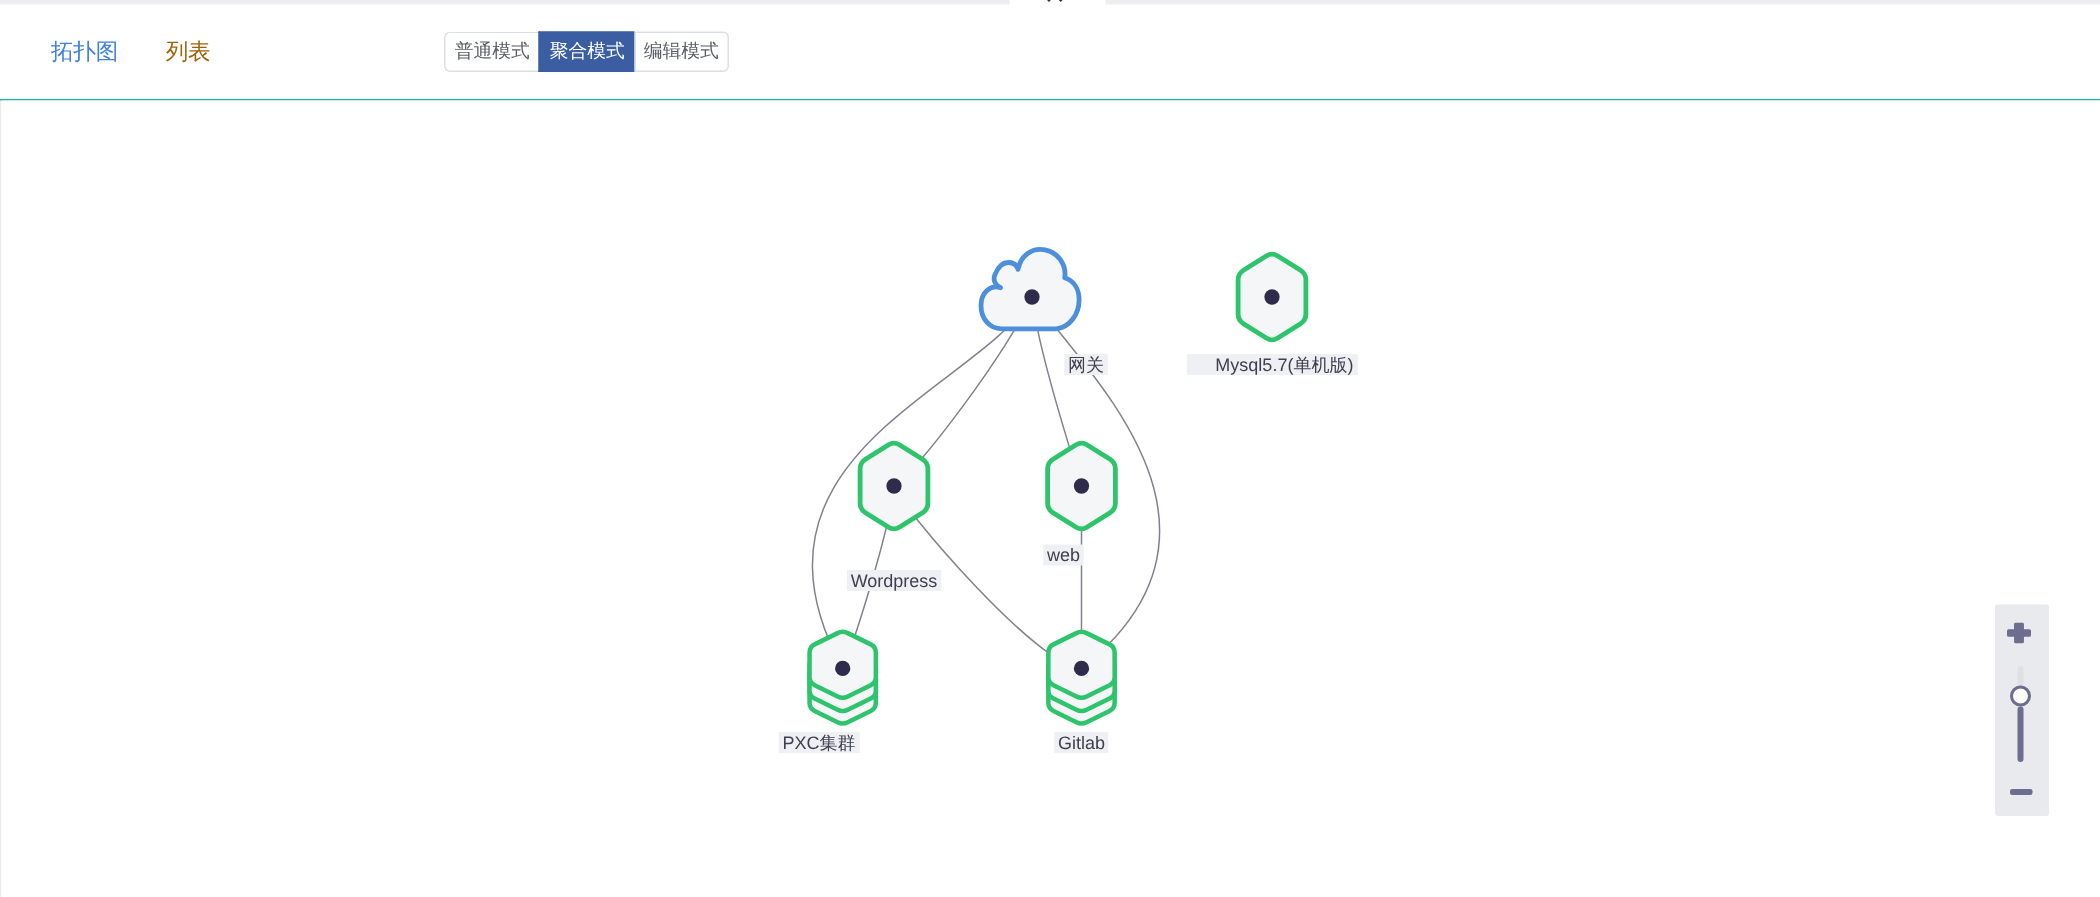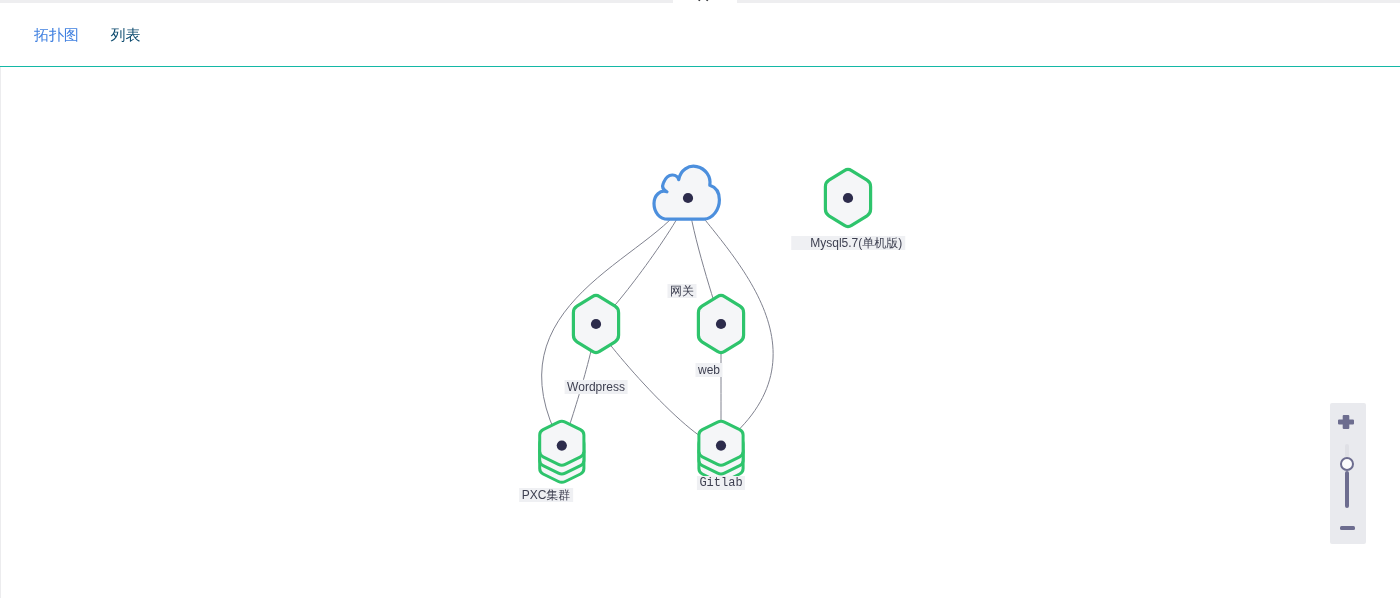--- a/index.html
+++ b/index.html
@@ -12,21 +12,21 @@
   
   .topstrip{position:absolute;left:0;top:0;width:1400px;height:7px;background:#fff;overflow:hidden;}
   .ts-left{position:absolute;left:0;top:0;width:673px;height:3px;background:#eeeef0;}
   .ts-right{position:absolute;left:737px;top:0;width:663px;height:3px;background:#eeeef0;}
   .ts-close{position:absolute;left:695.5px;top:-11.2px;width:17px;height:17px;}
 
   .header{position:absolute;left:0;top:7px;width:1400px;height:60px;
           border-bottom:1px solid #14b8a6;background:#fff;box-sizing:border-box;}
   .leftborder{position:absolute;left:0;top:7px;width:1px;height:591px;background:#ececee;}
 
-  .tab{position:absolute;top:19px;font-size:15px;line-height:17px;color:#0c4a6e;cursor:pointer;letter-spacing:-.1px;}
+  .tab{position:absolute;top:19px;font-size:15px;line-height:17px;color:#a16207;cursor:pointer;letter-spacing:-.1px;}
   .tab.active{color:#4080e0;}
   #tab-topo{left:34px;}
   #tab-list{left:110.5px;}
 
   .btngroup{position:absolute;left:296px;top:14px;display:flex;height:27px;}
   .bgbtn{height:27px;line-height:25px;width:63.3px;text-align:center;font-size:12.5px;color:#5a5e66;
          background:#fff;border:1px solid #dcdfe6;border-right-width:0;box-sizing:border-box;cursor:pointer;}
   .bgbtn:first-child{border-radius:4px 0 0 4px;}
   .bgbtn:last-child{border-right-width:1px;border-radius:0 4px 4px 0;}
   .bgbtn.active{background:#3b5ea2;border-color:#3b5ea2;color:#fff;}
@@ -62,20 +62,25 @@
       <path d="M3.2 3.2 L13.8 13.8 M13.8 3.2 L3.2 13.8" stroke="#2e3135" stroke-width="1.9" fill="none"></path>
     </svg>
   </div>
 
   <div class="leftborder"></div>
 
   <div class="header">
     <div class="tab active" id="tab-topo">拓扑图</div>
     <div class="tab" id="tab-list">列表</div>
 
+    <div class="btngroup">
+      <div class="bgbtn">普通模式</div>
+      <div class="bgbtn active">聚合模式</div>
+      <div class="bgbtn">编辑模式</div>
+    </div>
 
   </div>
 
   <div class="canvas">
     <svg id="topo-svg" width="1399" height="531">
         <g>
           <path d="M687 131 C 653 192, 483 236, 560.8 378.6" stroke="#80828f" stroke-width="1" fill="none"></path>
           <path d="M687 131 C 673.4 163.5, 609.1 249.7, 595 257" stroke="#80828f" stroke-width="1" fill="none"></path>
           <path d="M687 131 C 691.2 168.4, 713.9 237, 720 257" stroke="#80828f" stroke-width="1" fill="none"></path>
           <path d="M687 131 C 726 185, 837 286, 720 378.6" stroke="#80828f" stroke-width="1" fill="none"></path>
@@ -106,26 +111,26 @@
           <circle cx="560.8" cy="378.6" r="5.1" fill="#2d2c4c"></circle>
         </g>
         <g>
           <path d="M716.59 372.28 Q720.00 370.60 723.41 372.28 L738.69 379.78 Q742.10 381.45 742.10 385.25 L742.10 401.55 Q742.10 405.35 738.69 407.02 L723.41 414.52 Q720.00 416.20 716.59 414.52 L701.31 407.02 Q697.90 405.35 697.90 401.55 L697.90 385.25 Q697.90 381.45 701.31 379.78 Z" fill="#f5f6f8" stroke="#2ec46c" stroke-width="3.0" stroke-linejoin="round"></path>
           <path d="M716.59 363.98 Q720.00 362.30 723.41 363.98 L738.69 371.48 Q742.10 373.15 742.10 376.95 L742.10 393.25 Q742.10 397.05 738.69 398.72 L723.41 406.22 Q720.00 407.90 716.59 406.22 L701.31 398.72 Q697.90 397.05 697.90 393.25 L697.90 376.95 Q697.90 373.15 701.31 371.48 Z" fill="#f5f6f8" stroke="#2ec46c" stroke-width="3.0" stroke-linejoin="round"></path>
           <path d="M716.59 355.08 Q720.00 353.40 723.41 355.08 L738.69 362.58 Q742.10 364.25 742.10 368.05 L742.10 384.35 Q742.10 388.15 738.69 389.82 L723.41 397.32 Q720.00 399.00 716.59 397.32 L701.31 389.82 Q697.90 388.15 697.90 384.35 L697.90 368.05 Q697.90 364.25 701.31 362.58 Z" fill="#f5f6f8" stroke="#2ec46c" stroke-width="3.0" stroke-linejoin="round"></path>
           <circle cx="720" cy="378.6" r="5.1" fill="#2d2c4c"></circle>
         </g>
       </svg>
     <div id="labels">
-        <div class="nodelabel" style="left: 681px; top: 169px; margin-top: 48px;">网关</div>
+        <div class="nodelabel" style="left: 723px; top: 169px;">网关</div>
         <div class="nodelabel" style="left: 847px; top: 169px; padding-left: 19px;">Mysql5.7(单机版)</div>
         <div class="nodelabel" style="left: 595px; top: 313px;">Wordpress</div>
         <div class="nodelabel" style="left: 708px; top: 295.7px;">web</div>
         <div class="nodelabel" style="left: 545px; top: 421px;">PXC集群</div>
-        <div class="nodelabel" style="left: 720px; top: 409px; font-family: Liberation Mono, monospace;">Gitlab</div>
+        <div class="nodelabel" style="left: 720px; top: 421px;">Gitlab</div>
       </div>
   </div>
 
   <div class="zoomctl">
     <svg class="zc-plus" viewBox="0 0 16 14">
       <path d="M5.8 0 h4.4 a1.1 1.1 0 0 1 1.1 1.1 v3.35 h3.6 a1.1 1.1 0 0 1 1.1 1.1 v2.9 a1.1 1.1 0 0 1 -1.1 1.1 h-3.6 v3.35 a1.1 1.1 0 0 1 -1.1 1.1 h-4.4 a1.1 1.1 0 0 1 -1.1 -1.1 v-3.35 h-3.6 a1.1 1.1 0 0 1 -1.1 -1.1 v-2.9 a1.1 1.1 0 0 1 1.1 -1.1 h3.6 v-3.35 a1.1 1.1 0 0 1 1.1 -1.1 Z" fill="#6d6d8f"></path>
     </svg>
     <div class="zc-track-top"></div>
     <div class="zc-track-bot"></div>
     <div class="zc-knob"></div>

